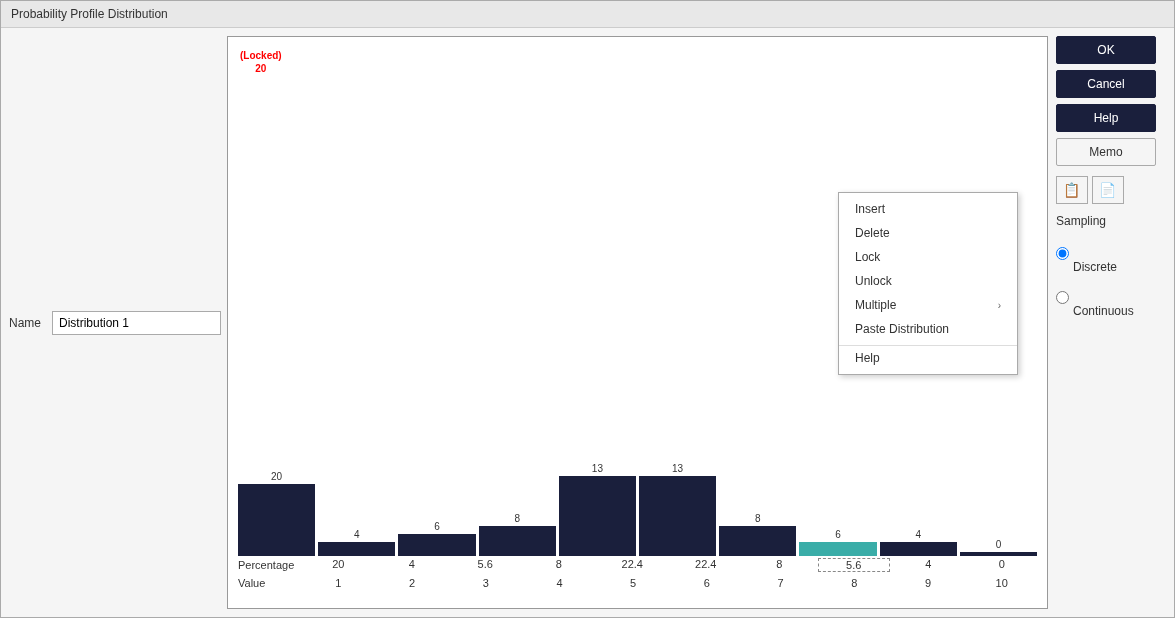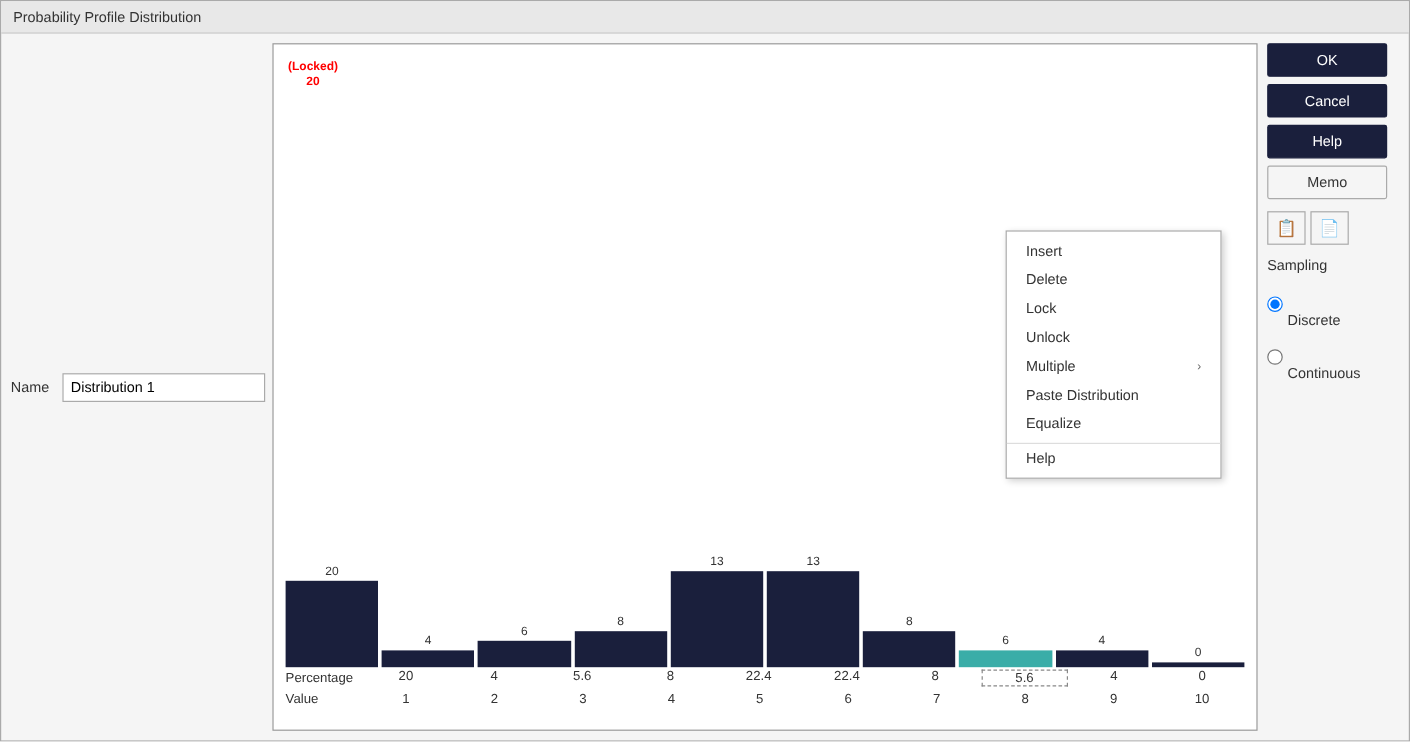--- a/index.html
+++ b/index.html
@@ -323,23 +323,20 @@
             </div>
             <div class="menu-item">
               <span>Unlock</span>
             </div>
             <div class="menu-item">
               <span>Multiple</span>
               <span class="menu-arrow">›</span>
             </div>
             <div class="menu-item">
               <span>Paste Distribution</span>
-            </div>
-            <div class="menu-item">
-              <span>Equalize</span>
             </div>
             <div class="menu-item separator">
               <span>Help</span>
             </div>
           </div>
       </div>
     </div>
 
     <div class="right-panel">
       <button class="btn btn-dark">OK</button>

